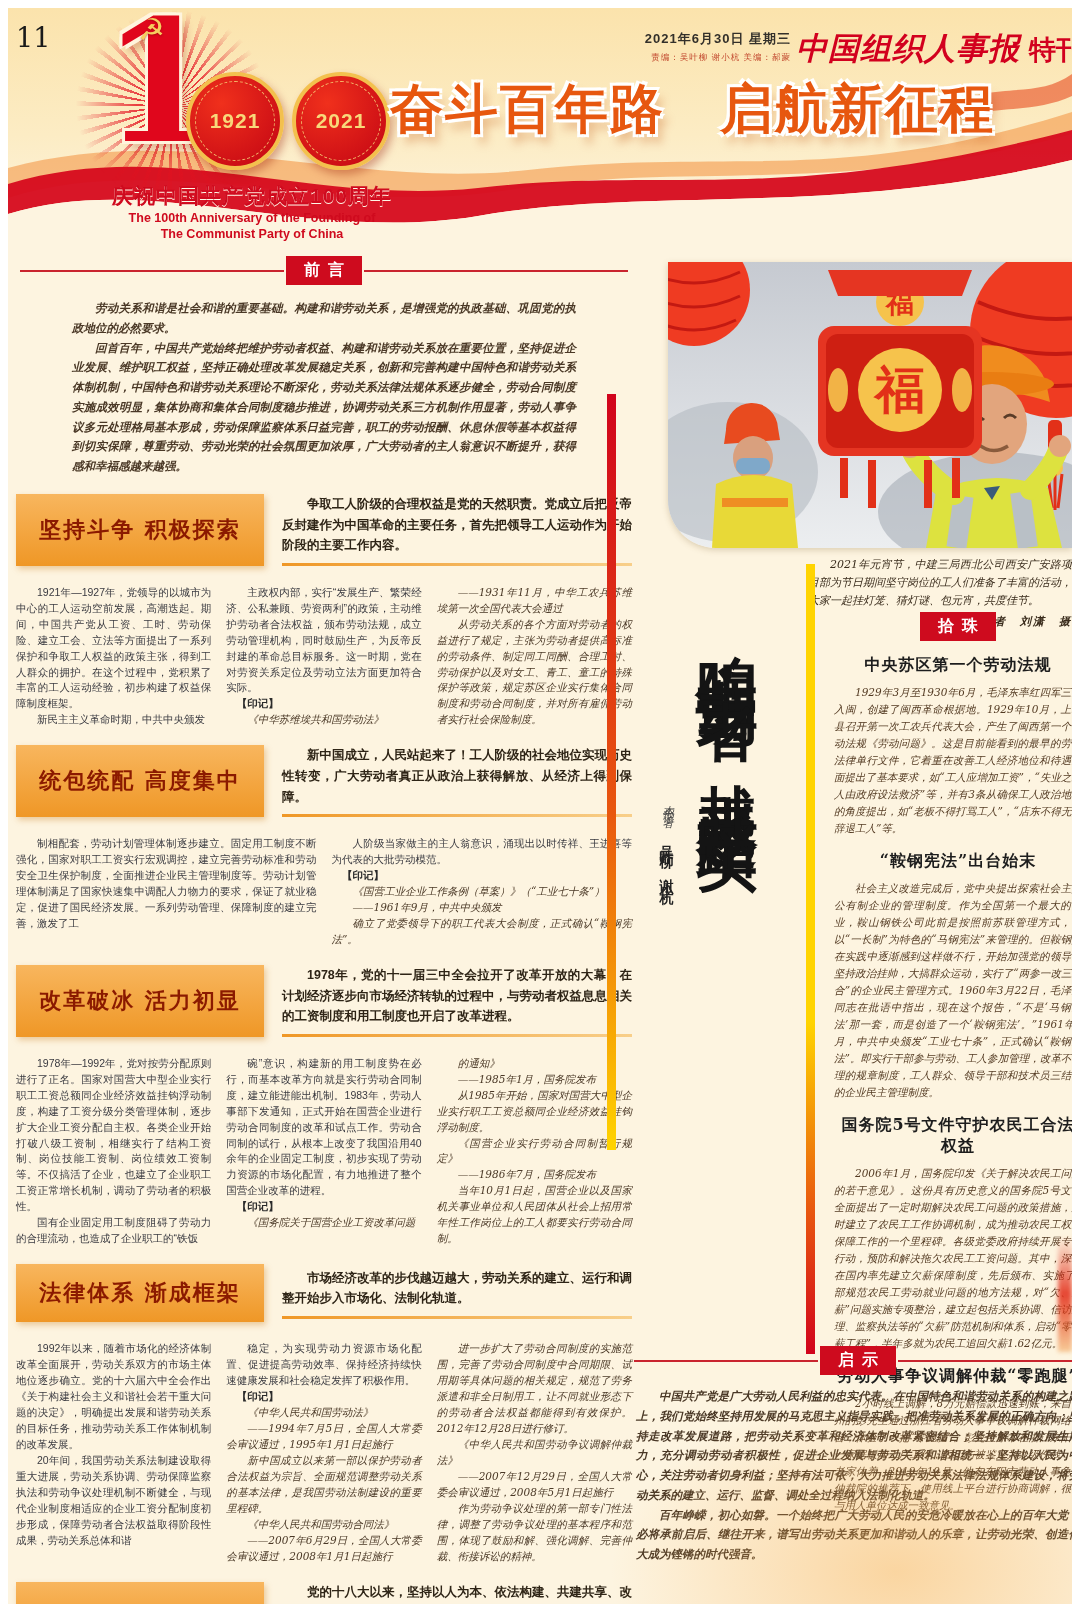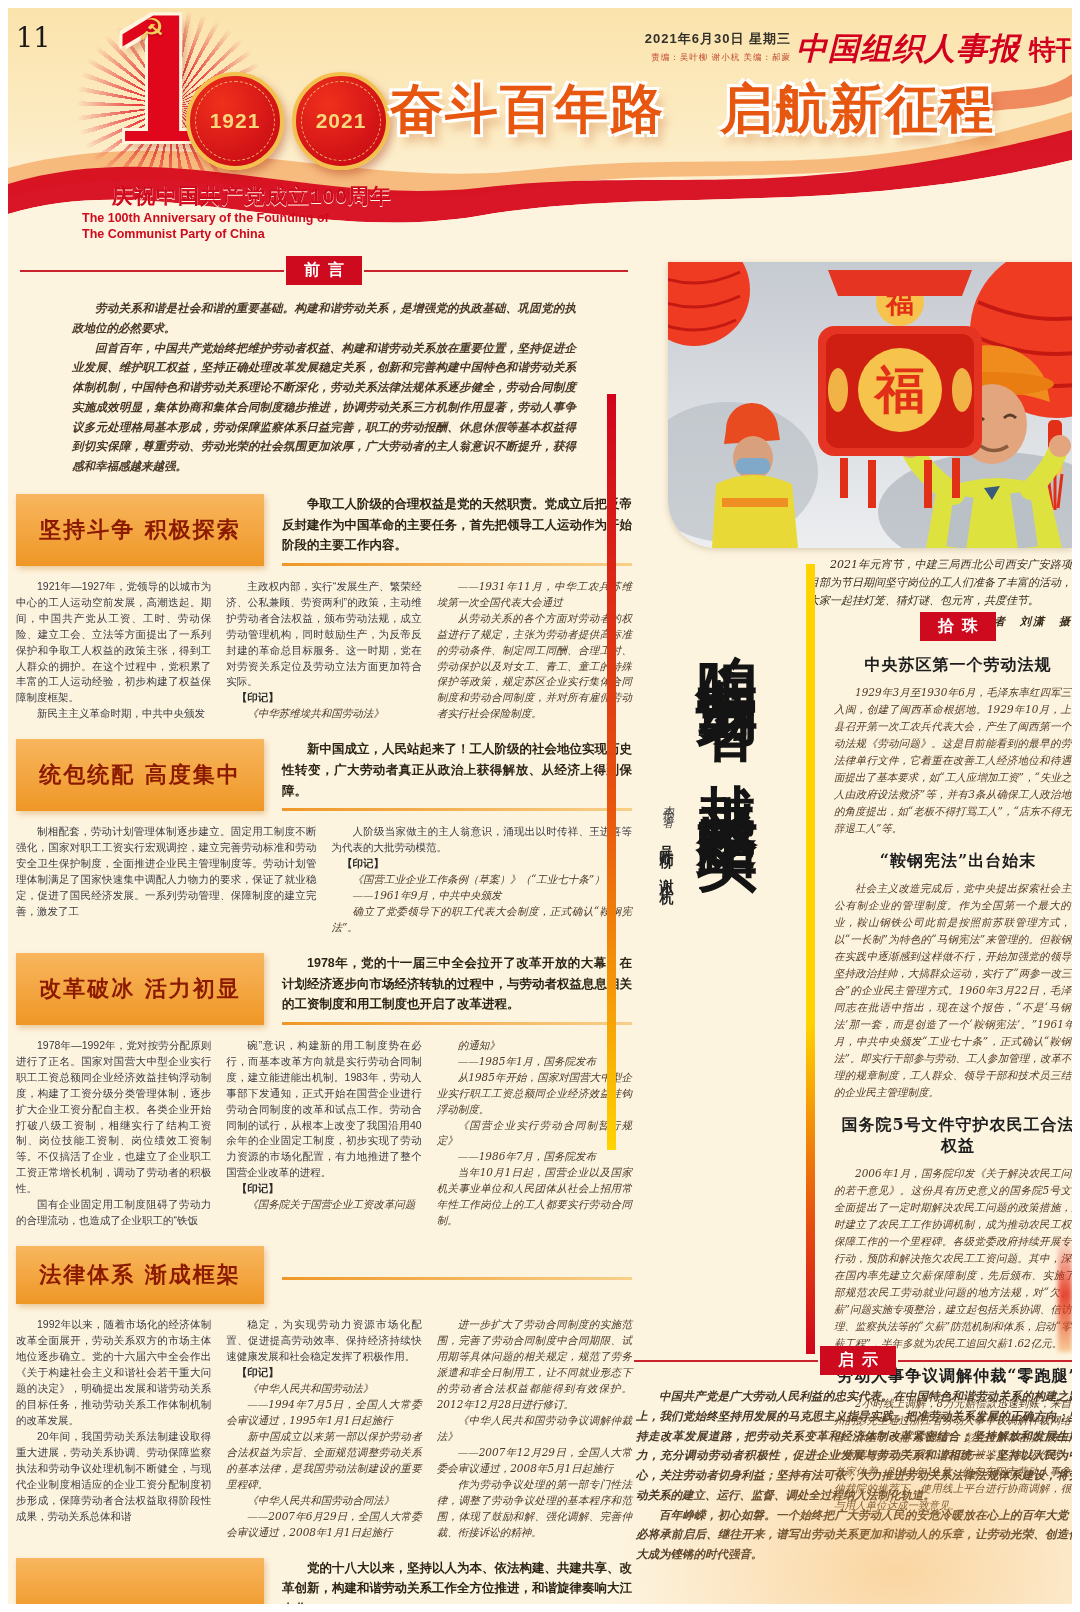--- a/index.html
+++ b/index.html
@@ -29,21 +29,21 @@
   .emblem { position:absolute; left:52px; top:-4px; font-size:30px; color:#f6cd5e; text-shadow:0 1px 2px rgba(120,0,0,.5); z-index:4; }
   .logo-circle { position:absolute; width:98px; height:98px; border-radius:50%; border:4px solid #f3c04e;
                  background:radial-gradient(circle at 35% 30%, #f0301c, #c10313); display:flex; align-items:center; justify-content:center;
                  box-shadow:3px 5px 8px rgba(150,20,0,.35); }
   .logo-circle::after { content:""; position:absolute; inset:5px; border:1.5px dashed rgba(248,216,122,.85); border-radius:50%; }
   .logo-circle span { color:#f8d87a; font-weight:700; font-size:21px; letter-spacing:1px; }
   .c1921 { left:100px; top:56px; }
   .c2021 { left:206px; top:56px; }
   .celebrate { position:absolute; left:-4px; top:166px; width:340px; text-align:center; color:#cf0a1e; font-weight:800; font-size:21px; letter-spacing:1px;
                text-shadow:0 1px 0 #fff7e6; }
-  .celebrate-en { position:absolute; left:-4px; top:194px; width:340px; color:#cf0a1e; font-weight:700; font-size:12.5px; line-height:1.3; }
+  .celebrate-en { position:absolute; left:-4px; top:194px; width:340px; text-align:center; color:#cf0a1e; font-weight:700; font-size:12.5px; line-height:1.3; }
 
   .main-headline { position:absolute; left:382px; top:66px; width:588px; text-align:center; font-weight:900; font-size:53px; letter-spacing:2px;
                    color:#e7570f; z-index:3; white-space:nowrap;
                    text-shadow:-3px -3px 0 #fff, 3px -3px 0 #fff, -3px 3px 0 #fff, 3px 3px 0 #fff, 6px 9px 10px rgba(190,70,0,.35); }
 
   
   .badge-row { display:flex; align-items:center; }
   .badge-row .rule { flex:1; height:2px; background:#c9242e; }
   .red-badge { background:#ce0b1e; color:#ffffff; font-weight:700; font-size:16px; letter-spacing:8px; padding:4px 10px 4px 18px; margin:0 2px; }
 
@@ -53,21 +53,21 @@
   .foreword .paras { padding:14px 52px 0 52px; }
   .kai-para { font-family:"DejaVu Serif",serif; font-style:italic; color:#4a3826; font-size:11.5px; line-height:1.72; text-align:justify; text-indent:2em;font-weight:bold; }
   .section { margin-top:17px; }
   .sec-head { display:flex; align-items:stretch; }
   .sec-bar { width:248px; min-height:58px; background:linear-gradient(180deg,#f8b65e,#ef9726); display:flex; align-items:center; justify-content:center;
              box-shadow:2px 3px 6px rgba(200,120,20,.35); }
   .sec-bar span { font-family:"DejaVu Serif",serif; font-weight:900; font-size:22px; color:#8b1a00; letter-spacing:2px; }
   .sec-right { flex:1; padding-left:18px; display:flex; flex-direction:column; justify-content:center; }
   .sec-intro { font-weight:700; font-size:12.5px; color:#2e2416; line-height:1.65; text-align:justify; text-indent:2em; }
   .sec-underline { height:3px; margin-top:7px; background:linear-gradient(90deg,#ef9726,#f8cf8a); }
-  .sec-cols { display:flex; gap:15px; margin-top:13px; }
+  .sec-cols { display:flex; gap:15px; margin-top:19px; }
   .sec-col { flex:1; }
   .sec-col p { font-size:10.5px; line-height:1.52; color:#3a3a40; text-align:justify; text-indent:2em; }
   .sec-col p.kai { font-family:"DejaVu Serif",serif; font-style:italic; color:#4a3826; }
   .sec-col p.mark { font-weight:800; color:#2b2b2b; text-indent:1em; }
 
   
   .photo { position:absolute; left:660px; top:254px; width:404px; height:286px; border-bottom-left-radius:48px; overflow:hidden;
            box-shadow:0 2px 6px rgba(120,90,40,.25); }
   .caption { position:absolute; left:800px; top:548px; width:264px; font-family:"DejaVu Serif",serif; font-style:italic; font-size:11px;
              color:#3a2c1c; line-height:1.65; text-align:justify; }
@@ -237,20 +237,21 @@
             </div>
           </div>
   </div>
 
   <div class="section">
     <div class="sec-head">
       <div class="sec-bar">
               <span>法律体系 渐成框架</span>
             </div>
       <div class="sec-right">
+        <div class="sec-intro">市场经济改革的步伐越迈越大，劳动关系的建立、运行和调整开始步入市场化、法制化轨道。</div>
         <div class="sec-underline"></div>
       </div>
     </div>
     <div class="sec-cols">
             <div class="sec-col">
               <p>1992年以来，随着市场化的经济体制改革全面展开，劳动关系双方的市场主体地位逐步确立。党的十六届六中全会作出《关于构建社会主义和谐社会若干重大问题的决定》，明确提出发展和谐劳动关系的目标任务，推动劳动关系工作体制机制的改革发展。</p>
               <p>20年间，我国劳动关系法制建设取得重大进展，劳动关系协调、劳动保障监察执法和劳动争议处理机制不断健全，与现代企业制度相适应的企业工资分配制度初步形成，保障劳动者合法权益取得阶段性成果，劳动关系总体和谐</p>
             </div>
             <div class="sec-col">
               <p>稳定，为实现劳动力资源市场化配置、促进提高劳动效率、保持经济持续快速健康发展和社会稳定发挥了积极作用。</p>

